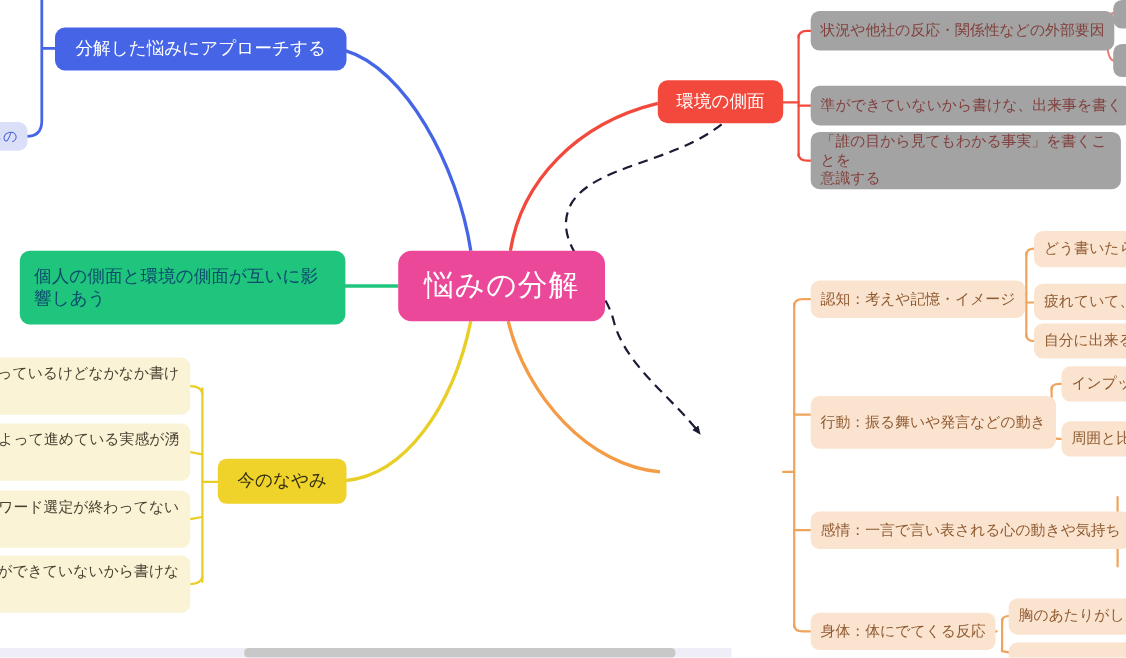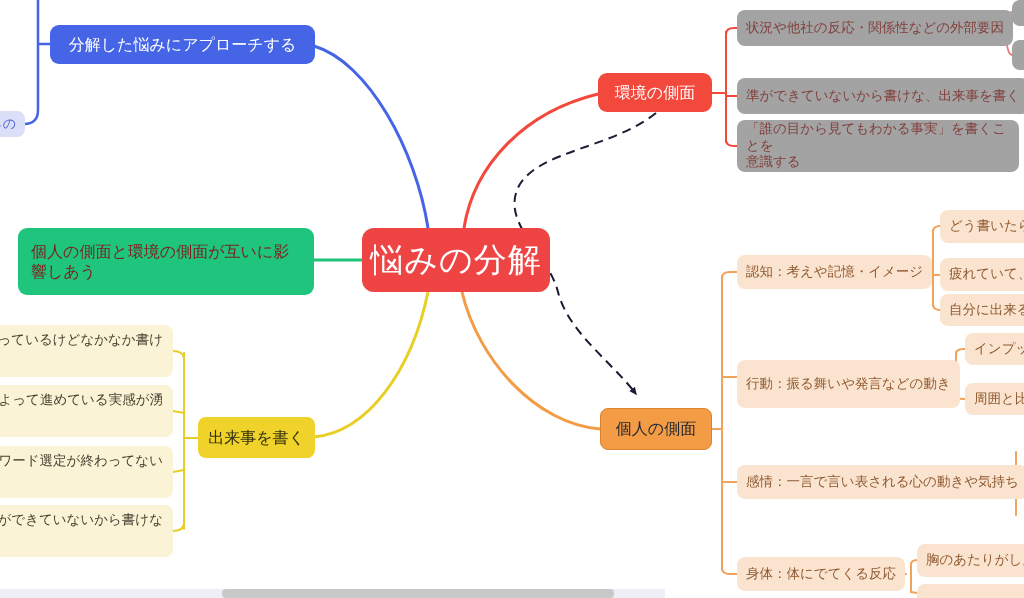--- a/index.html
+++ b/index.html
@@ -6,24 +6,24 @@
   #stage{
     position:relative;width:1024px;height:598px;overflow:hidden;background:#ffffff;
     font-family:"Liberation Sans","DejaVu Sans",sans-serif;
   }
   #wires{position:absolute;left:0;top:0;width:1024px;height:598px;}
   .node{
     position:absolute;box-sizing:border-box;border-radius:9px;
     display:flex;align-items:center;justify-content:center;
     white-space:nowrap;line-height:1.25;
   }
-  .n-center{background:#ef4444;color:#ffffff;font-size:33px;border-radius:12px;letter-spacing:1px;}
+  .n-center{background:#ec4899;color:#ffffff;font-size:27px;border-radius:12px;letter-spacing:1px;}
   .n-blue{background:#4565e6;color:#ffffff;font-size:16px;}
   .n-lightblue{background:#dbe0f8;color:#4d62d8;font-size:13px;justify-content:flex-end;padding-right:9px;border-radius:8px;}
-  .n-green{background:#1fc47d;color:#7f1d1d;font-size:16px;justify-content:flex-start;align-items:center;
+  .n-green{background:#1fc47d;color:#0c4a6e;font-size:16px;justify-content:flex-start;align-items:center;
            padding:0 13px;white-space:pre-line;text-align:left;}
   .n-yellow{background:#efd22a;color:#332f10;font-size:16px;border-radius:8px;}
   .n-cream{background:#faf3d5;color:#494032;font-size:13.5px;border-radius:8px;
            align-items:flex-start;justify-content:flex-end;padding:7px 10px;}
   .n-red{background:#f3483c;color:#ffffff;font-size:16px;}
   .n-pink{background:#a3a3a3;color:#81403d;font-size:13.5px;border-radius:8px;padding:0 9px;}
   .n-pink-wrap{white-space:pre-line;text-align:left;justify-content:flex-start;align-items:center;padding:4px 9px;}
   .n-orange{background:#f49b45;border:1.5px solid #d9832f;color:#20262e;font-size:16px;border-radius:8px;}
   .n-peach{background:#fbe4cf;color:#8f5a31;font-size:13.5px;border-radius:8px;padding:0 9px;}
   .cut-r{justify-content:flex-start;padding-right:70px;}
@@ -115,38 +115,37 @@
 
   <div class="node n-center" style="left:362px;top:228px;width:188px;height:64px;">悩みの分解</div>
 
   <div class="node n-blue" style="left:50px;top:25px;width:265px;height:39px;text-align:center;">分解した悩みにアプローチする</div>
 
   <div class="node n-lightblue" style="left:-28px;top:111px;width:53px;height:26px;">らの</div>
 
   <div class="node n-green" style="left:18px;top:228px;width:296px;height:67px;">個人の側面と環境の側面が互いに影
 響しあう</div>
 
-  <div class="node n-yellow" style="left:198px;top:417px;width:117px;height:41px;">出来事を書く</div>
+  <div class="node n-yellow" style="left:198px;top:417px;width:117px;height:41px;">今のなやみ</div>
 
   <div class="node n-cream" style="left:-160px;top:325px;width:333px;height:52px;">思っているけどなかなか書け</div>
   <div class="node n-cream" style="left:-160px;top:385px;width:333px;height:52px;">によって進めている実感が湧</div>
   <div class="node n-cream" style="left:-160px;top:446px;width:333px;height:52px;">ーワード選定が終わってない</div>
   <div class="node n-cream" style="left:-160px;top:505px;width:333px;height:52px;">準ができていないから書けな</div>
 
   <div class="node n-red" style="left:598px;top:73px;width:114px;height:39px;">環境の側面</div>
 
   <div class="node n-pink" style="left:737px;top:10px;height:36px;">状況や他社の反応・関係性などの外部要因</div>
   <div class="node n-pink" style="left:737px;top:78px;height:36px;">準ができていないから書けな、出来事を書く</div>
   <div class="node n-pink n-pink-wrap" style="left:737px;top:120px;width:282px;height:52px;">「誰の目から見てもわかる事実」を書くことを
 意識する</div>
 
   <div class="node n-pink" style="left:1012px;top:0px;width:40px;height:26px;"></div>
   <div class="node n-pink" style="left:1012px;top:40px;width:40px;height:30px;"></div>
 
-  <div class="node n-orange" style="left:600px;top:408px;width:112px;height:42px;">個人の側面</div>
 
   <div class="node n-peach" style="left:737px;top:255px;height:34px;">認知：考えや記憶・イメージ</div>
   <div class="node n-peach cut-r" style="left:940px;top:210px;height:33px;">どう書いたらい</div>
   <div class="node n-peach cut-r" style="left:940px;top:258px;height:33px;">疲れていて、</div>
   <div class="node n-peach cut-r" style="left:940px;top:294px;height:32px;">自分に出来る</div>
 
   <div class="node n-peach" style="left:737px;top:360px;height:48px;">行動：振る舞いや発言などの動き</div>
   <div class="node n-peach cut-r" style="left:965px;top:333px;height:32px;">インプッ</div>
   <div class="node n-peach cut-r" style="left:965px;top:383px;height:32px;">周囲と比</div>
 

